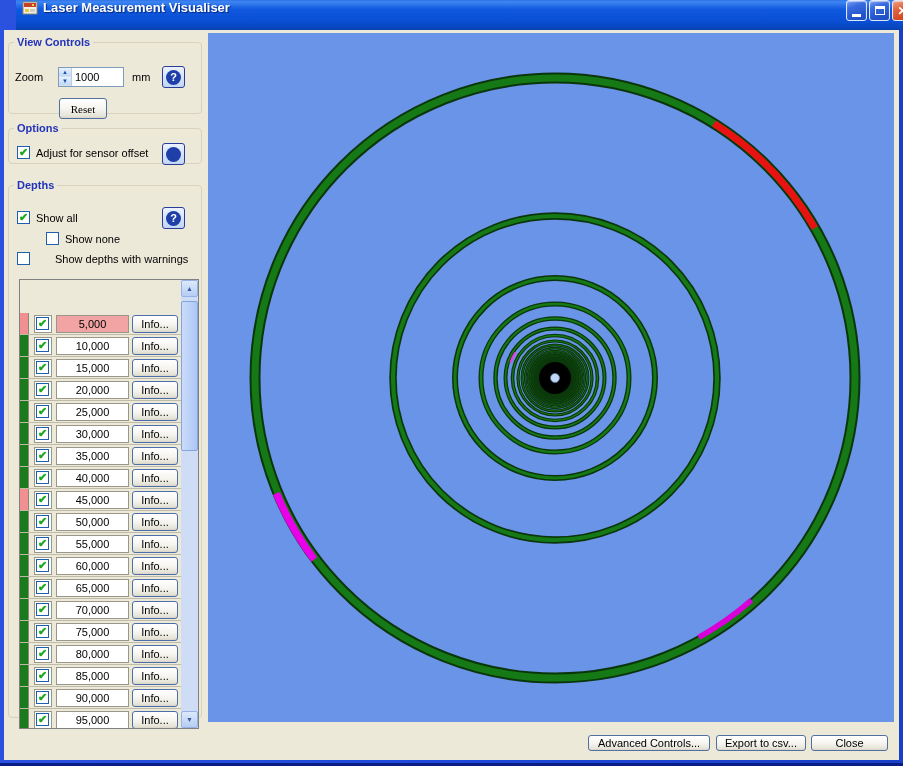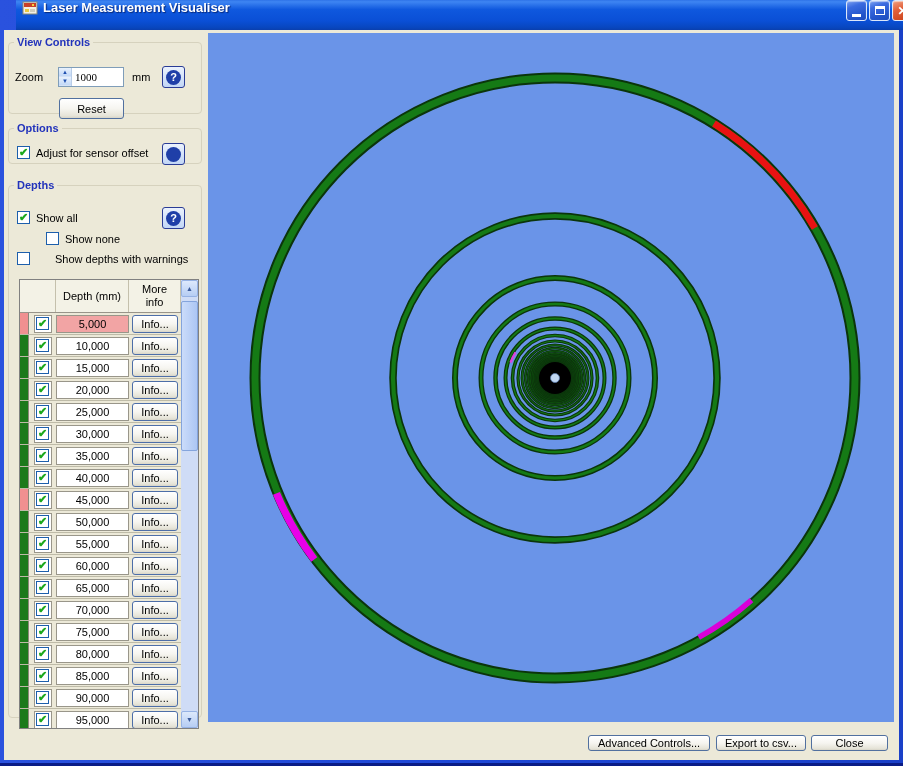--- a/index.html
+++ b/index.html
@@ -30,21 +30,21 @@
   fieldset { position:absolute; border:1px solid #D6D2BE; border-radius:4px; }
   legend { margin-left:5px; padding:0 3px; color:#2233BB; font-weight:bold; font-size:11px; }
   .fs-vc { left:4px; top:6px;  width:194px; height:78px; }
   .fs-op { left:4px; top:92px; width:194px; height:42px; }
   .fs-dp { left:4px; top:149px; width:194px; height:539px; }
 
   .lbl { position:absolute; color:#000;text-align:right; }
 
   
   .spinner { position:absolute; left:49px; top:19px; width:66px; height:20px; background:#fff;
-    border:1px solid #7F9DB9; display:flex;font-family:Liberation Serif, serif; }
+    border:1px solid #7F9DB9; display:flex; }
   .spin-col { width:13px; border-right:1px solid #B9CDE8; display:flex; flex-direction:column; }
   .spin-btn { flex:1; display:flex; align-items:center; justify-content:center; font-size:6px; color:#1E4FB0;
     background: linear-gradient(180deg,#E8F1FD,#C2D8F7); border-bottom:1px solid #D4E2F6; }
   .spin-val { flex:1; display:flex; align-items:center; padding-left:3px; }
 
   
   .xp-btn { position:absolute; border:1px solid #51709F; border-radius:3px;
     background: linear-gradient(180deg,#FFFFFF 0%,#F6F5F0 50%,#E6E4D8 88%,#D8D5C8 100%);
     font-family:"Liberation Sans",sans-serif; font-size:11px; color:#000;
     display:flex; align-items:center; justify-content:center; cursor:default;
@@ -141,21 +141,21 @@
           <div class="spin-btn">
               <span>▼</span>
             </div>
         </div>
         <div class="spin-val">1000</div>
       </div>
       <span class="lbl" style="left:123px; top:23px;">mm</span>
       <div class="help-btn" style="left:153px; top:18px;">
         <span class="help-q">?</span>
       </div>
-      <button class="xp-btn" style="left:50px; top:50px; width:65px; height:21px;">Reset</button>
+      <button class="xp-btn" style="left:50px; top:50px; width:48px; height:21px;font-family:Liberation Serif, serif;">Reset</button>
     </fieldset>
 
     <fieldset class="fs-op">
       <legend>Options</legend>
       <div class="cbrow" style="left:8px; top:12px;">
         <span class="cb">
             <span class="chk">✔</span>
           </span>
         <span>Adjust for sensor offset</span>
       </div>
@@ -178,26 +178,20 @@
       <div class="cbrow" style="left:8px; top:41px;padding-left:29px;">
         <span class="cb"></span>
         <span>Show none</span>
       </div>
       <div class="cbrow" style="left:8px; top:61px;gap:19px;">
         <span class="cb"></span>
         <span>Show depths with warnings</span>
       </div>
 
       <div class="dgrid">
-        <div class="dhead">
-          <div class="hc h0"></div>
-          <div class="hc h1">Depth (mm)</div>
-          <div class="hc h2">More
-info</div>
-        </div>
         <div class="tbody" id="tbody">
   <div class="trow">
     <div class="ind pink"></div>
     <div class="cbcell">
       <span class="cbbox">
                   <span class="cb">
                     <span class="chk">✔</span>
                   </span>
                 </span>
     </div>

